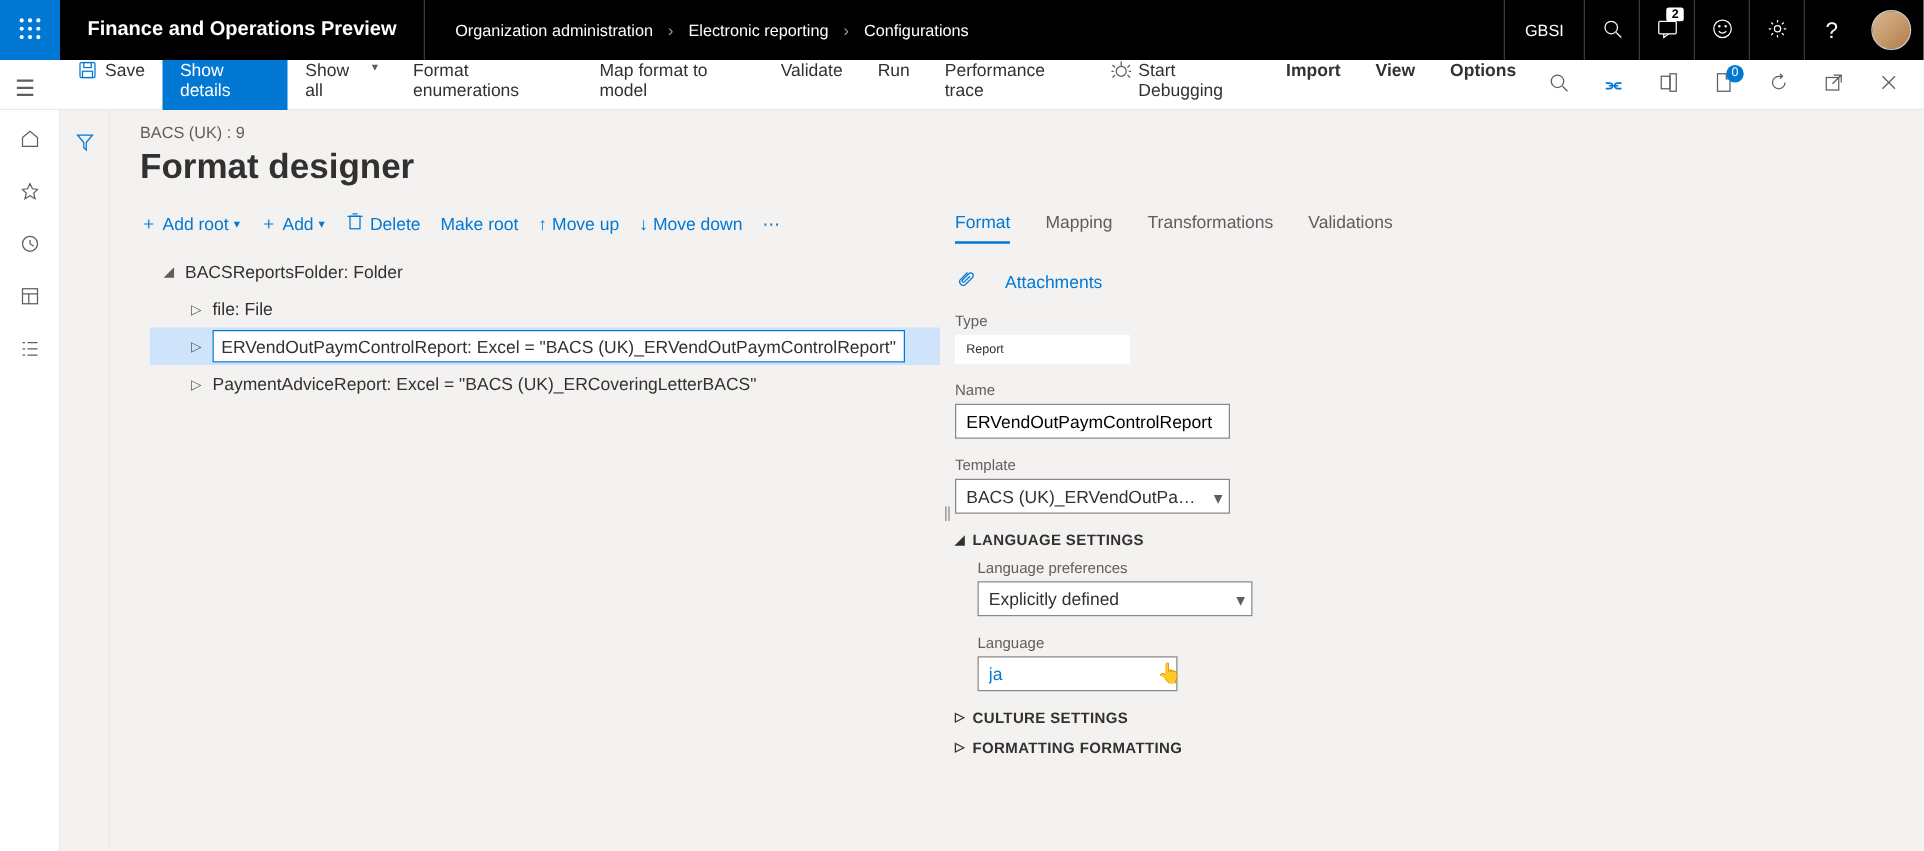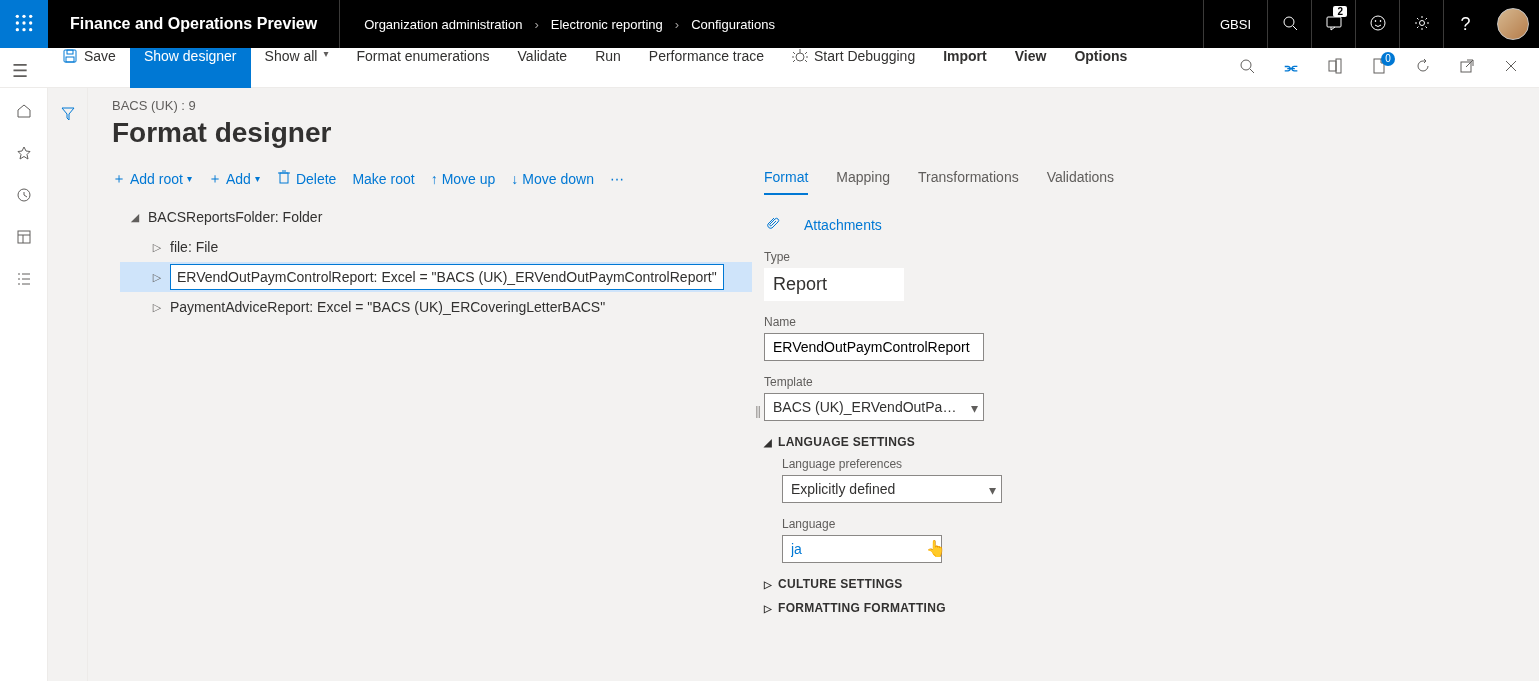--- a/index.html
+++ b/index.html
@@ -56,21 +56,21 @@
 
     .props-pane { flex: 1; }
     .tabs { display: flex; gap: 28px; border-bottom: 0; margin-bottom: 20px; }
     .tab { font-size: 14px; color: #605e5c; padding-bottom: 8px; cursor:pointer;}
     .tab.active { color: #0078d4; border-bottom: 2px solid #0078d4; }
 
     .att-link { color:#0078d4; display:flex;align-items:center; gap:24px; margin-bottom:16px; font-size:14px; cursor:pointer;}
 
     .field-group { margin-bottom: 14px; }
     .field-label { font-size: 12px; color: #605e5c; margin-bottom: 4px; }
-    .field-static { font-size: 18px; background:#fff; border:1px solid transparent; padding: 5px 8px; display:inline-block; min-width:140px;}
+    .field-static { font-size: 10px; background:#fff; border:1px solid transparent; padding: 5px 8px; display:inline-block; min-width:140px;}
     .field-input { font-size: 14px; background: #fff; border: 1px solid #8a8886; padding: 5px 8px; width: 220px; }
     .field-select { position:relative; width: 220px; }
     .field-select .inp { font-size: 14px; background: #fff; border: 1px solid #8a8886; padding: 5px 24px 5px 8px; width: 100%; text-overflow: ellipsis; white-space: nowrap; overflow: hidden;}
     .field-select .chv { position:absolute; right:6px; top:7px; color:#605e5c; }
     .lang-input { width: 160px; color:#0078d4; border:1px solid #8a8886; background:#fff; padding:5px 8px; font-size:14px; position:relative;}
     .lang-wrap { position:relative; display:inline-block; }
     .cursor-hand { position:absolute; right:-4px; top:4px; font-size:16px; color:#323130; }
 
     .section-head { font-size: 12px; font-weight: 700; letter-spacing: 0.3px; color:#323130; margin: 10px 0 8px 0; display:flex;align-items:center; gap:6px;}
     .section-head.collapsed { cursor:pointer; }
@@ -145,28 +145,31 @@
   <span class="hamburger">☰</span>
   <div class="item save">
     <span><svg class="ic16" viewBox="0 0 16 16" stroke="#0078d4" fill="none">
           <rect x="2" y="2" width="12" height="12" rx="1"></rect>
           <rect x="5" y="2" width="6" height="4"></rect>
           <rect x="4" y="9" width="8" height="5"></rect>
         </svg></span>
     <span>Save</span>
   </div>
   <div class="item primary">
-    <span>Show designer</span>
+    <span>Show details</span>
   </div>
   <div class="item">
     <span>Show all</span>
     <span style="font-size:10px;color:#605e5c;">▾</span>
   </div>
   <div class="item">
     <span>Format enumerations</span>
+  </div>
+  <div class="item">
+    <span>Map format to model</span>
   </div>
   <div class="item">
     <span>Validate</span>
   </div>
   <div class="item">
     <span>Run</span>
   </div>
   <div class="item">
     <span>Performance trace</span>
   </div>

